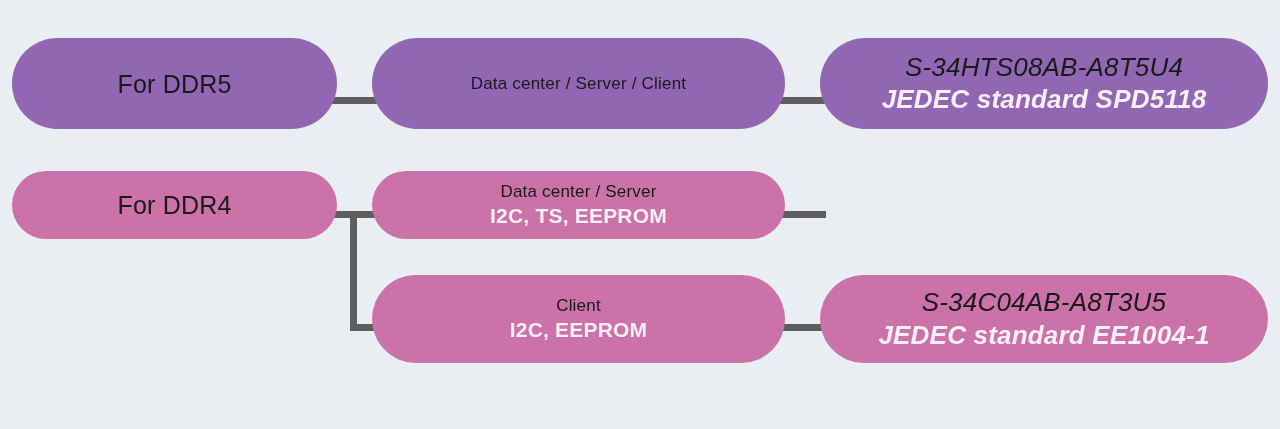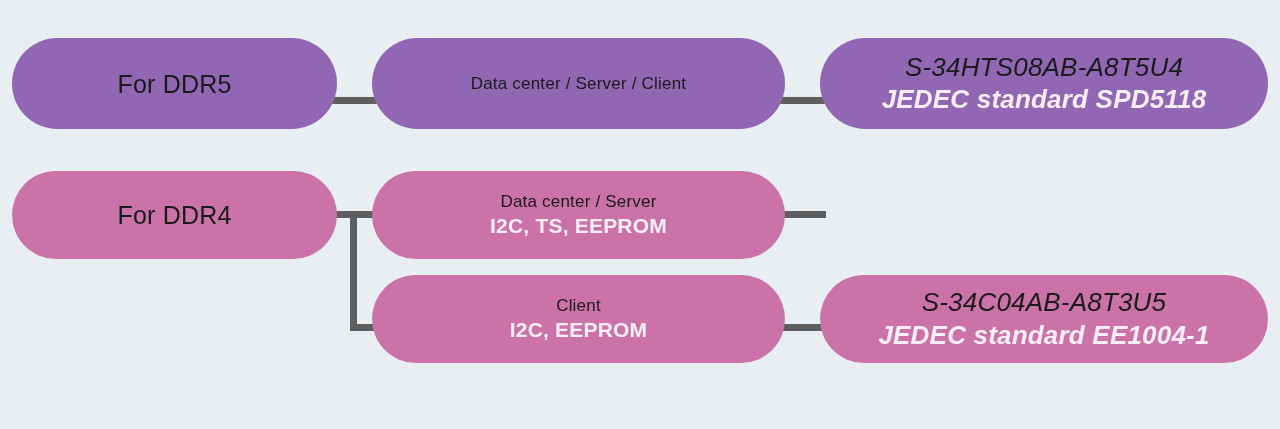--- a/index.html
+++ b/index.html
@@ -69,21 +69,21 @@
 
   
   .pill.single .pill-title { font-size: 25px; }
 
   
   .col1 { left: 12px;  width: 325px; }
   .col2 { left: 372px; width: 413px; }
   .col3 { left: 820px; width: 448px; }
 
   .row1 { top: 38px;  height: 91px; }
-  .row2 { top: 171px; height: 88px; }
+  .row2 { top: 171px; height: 68px; }
   .row3 { top: 275px; height: 88px; }
 </style>
 </head>
 <body>
 
 <div id="diagram">
 
   <div class="connector conn-h" style="left:330px; top:97px; width:48px;"></div>
 
   <div class="connector conn-h" style="left:779px; top:97px; width:47px;"></div>

